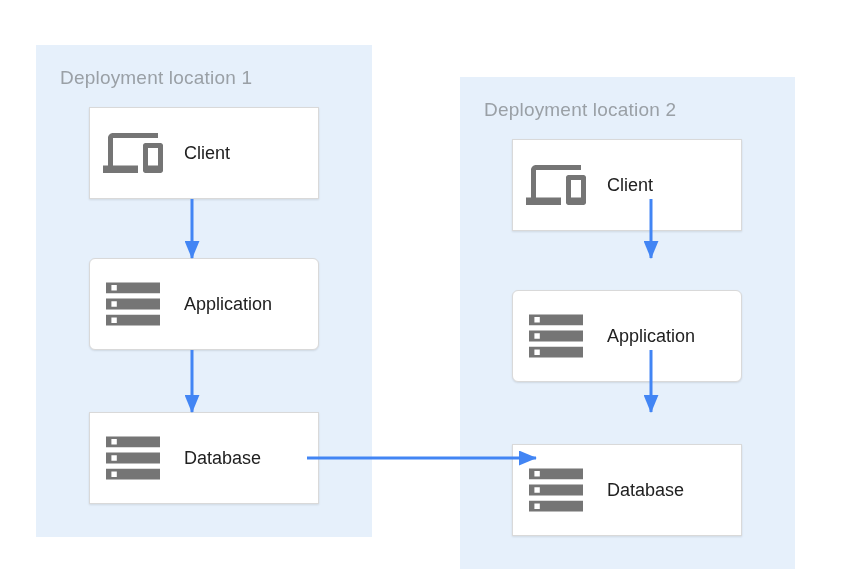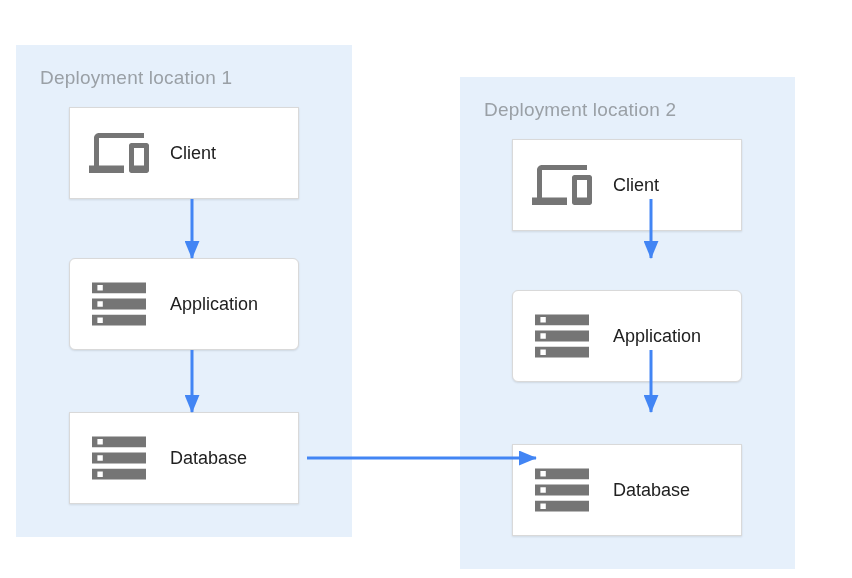--- a/index.html
+++ b/index.html
@@ -18,40 +18,40 @@
     width:852px;height:578px;
     background:#ffffff;
     overflow:hidden;
   }
   .zone{
     position:absolute;
     top:45px;
     width:336px;height:492px;
     background:var(--zone-bg);
   }
-  .zone1{left:16px;}
+  .zone1{left:36px;}
   .zone2{left:460px;width:335px;margin-top:32px;}
   .zone-label{
     position:absolute;
     left:24px;top:22px;
     font-size:19px;
     color:var(--zone-label);
     letter-spacing:.2px;
     white-space:nowrap;
   }
   .node{
     position:absolute;
     left:53px;
     width:230px;height:92px;
     background:#ffffff;
     border:1px solid var(--node-border);
     box-shadow:0 1px 2px rgba(0,0,0,.10);
     display:flex;
     align-items:center;
-    padding-left:18px;
+    padding-left:12px;
   }
   .zone2 .node{left:52px;}
   .node-client{top:62px;}
   .node-application{top:213px;border-radius:6px;}
   .node-database{top:367px;}
   .icon-wrap{
     width:62px;
     display:flex;
     align-items:center;
     justify-content:center;

